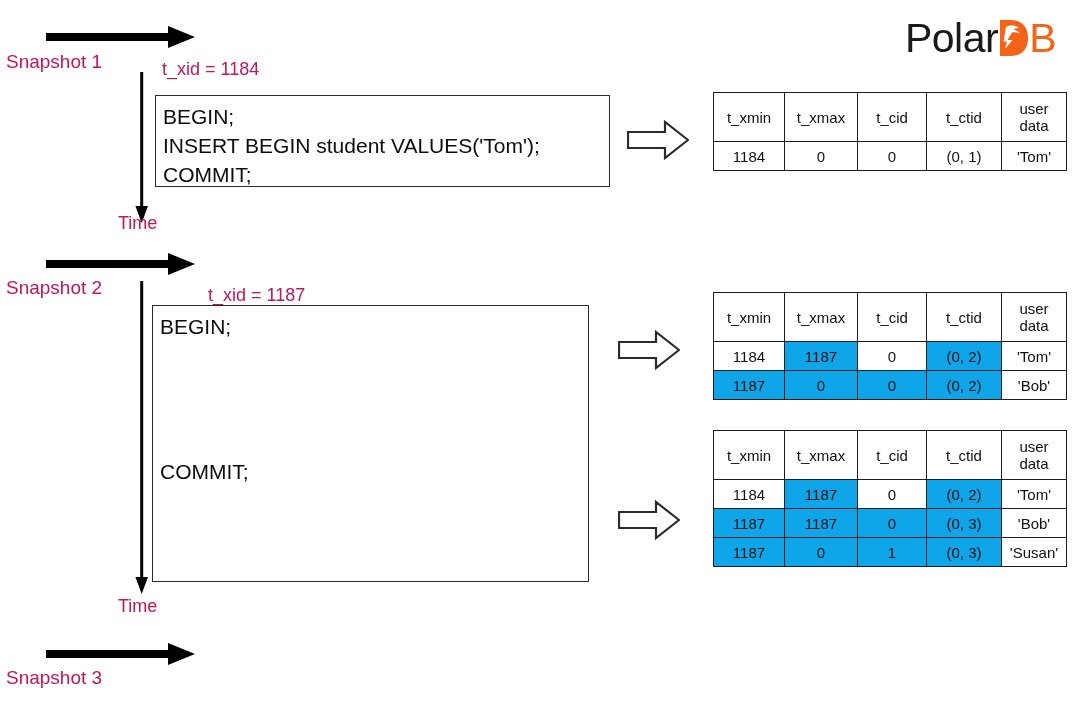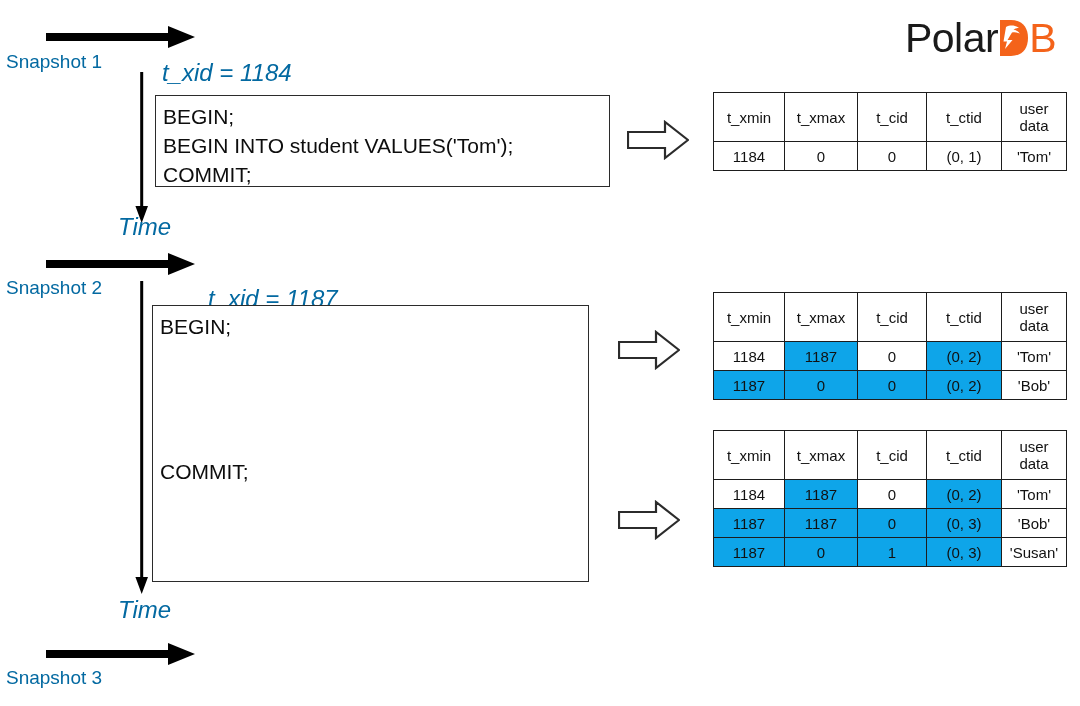--- a/index.html
+++ b/index.html
@@ -42,27 +42,26 @@
   }
   .logo .logo-b {
     color: #f4631a;
     font-weight: 400;
   }
 
   
   .label {
     position: absolute;
     font-size: 19px;
-    color: #0369a1;
+    color: #be185d;
     white-space: nowrap;
     line-height: 1.1;
   }
   .label.small {
-    font-size: 24px;
-    font-style: italic;
+    font-size: 18px;
   }
 
   
   .h-arrow {
     position: absolute;
     height: 26px;
   }
   
   .v-arrow {
     position: absolute;
@@ -150,21 +149,21 @@
   <div class="label" style="left:6px; top:52px;">Snapshot 1</div>
 
   <svg class="v-arrow" style="left:132px; top:72px; width:20px; height:152px;" viewBox="0 0 20 152">
     <path d="M8.2 0 L11.2 0 L11.2 134 L16 134 L9.7 151 L3.4 134 L8.2 134 Z" fill="#000"></path>
   </svg>
 
   <div class="label small" style="left:162px; top:60px;">t_xid = 1184</div>
 
   <div class="code-box" style="left:155px; top:95px; width:455px; height:92px;">
     <div class="code-line">BEGIN;</div>
-    <div class="code-line">BEGIN INTO student VALUES('Tom');</div>
+    <div class="code-line">INSERT BEGIN student VALUES('Tom');</div>
     <div class="code-line">COMMIT;</div>
   </div>
 
   <div class="label small" style="left:118px; top:214px;">Time</div>
 
   <svg class="block-arrow" style="left:627px; top:120px;" viewBox="0 0 62 40">
     <path d="M1 12 L38 12 L38 2 L61 20 L38 38 L38 28 L1 28 Z" fill="#ffffff" stroke="#2b2b2b" stroke-width="2.2" stroke-linejoin="miter"></path>
   </svg>
 
   <svg class="h-arrow" style="left:46px; top:251px; width:150px; height:26px;" viewBox="0 0 150 26">

